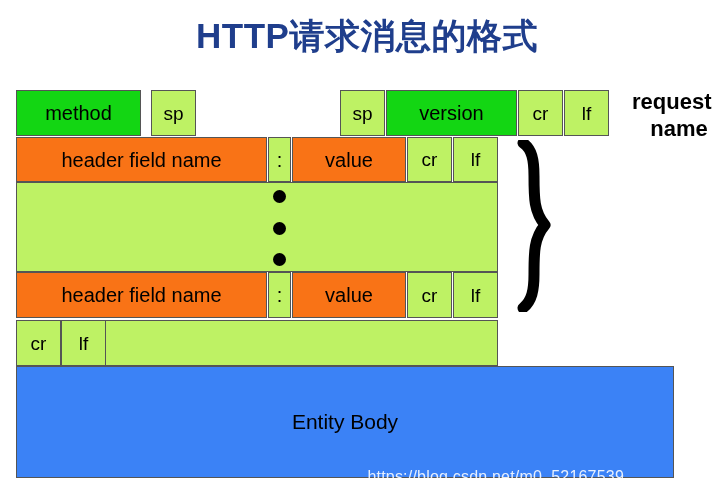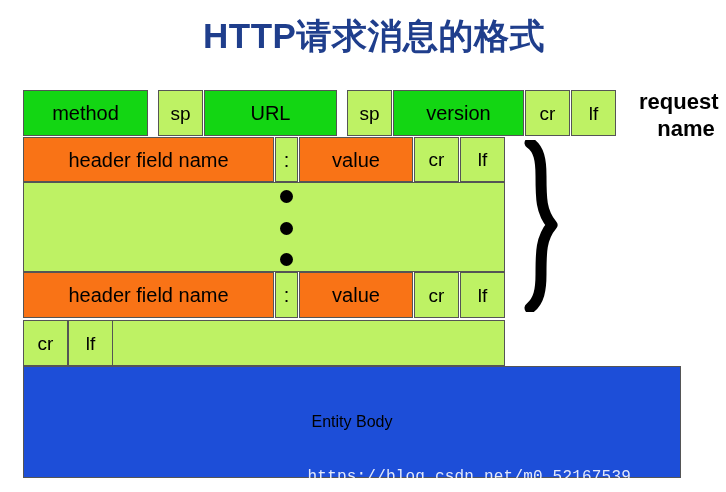--- a/index.html
+++ b/index.html
@@ -11,21 +11,21 @@
   body {
     width: 726px;
     height: 492px;
     overflow: hidden;
     font-family: "Liberation Sans", "DejaVu Sans", sans-serif;
     position: relative;
   }
 
   #slide {
     position: absolute;
-    left: 11px;
+    left: 4px;
     top: 0;
     width: 624px;
     height: 492px;
     background: #ffffff;
   }
 
   
   #title {
     position: absolute;
     left: 0;
@@ -103,51 +103,50 @@
 
   
   #entity-body {
     position: absolute;
     left: 12px;
     top: 366px;
     width: 658px;
     height: 112px;
     box-sizing: border-box;
     border: 1px solid #555555;
-    background: #1d4ed8;
+    background: #3b82f6;
     display: flex;
     align-items: center;
     justify-content: center;
-    font-size: 16px;
+    font-size: 21px;
     color: #000000;
     font-family: "Liberation Sans", "DejaVu Sans", sans-serif;
   }
 
   
   #watermark {
     position: absolute;
     right: 4px;
     bottom: 6px;
     color: rgba(255,255,255,0.88);
     font-size: 16px;
     letter-spacing: 0.2px;
-    font-family: Liberation Mono, monospace;
+    font-family: Liberation Sans, sans-serif;
     white-space: nowrap;
   }
 </style>
 </head>
 <body>
 
 <div id="slide">
 
   <div id="title">HTTP请求消息的格式</div>
 
   <div class="cell green" style="left:12px;  top:90px;  width:125px; height:46px;">method</div>
   <div class="cell white small" style="left:147px; top:90px;  width:45px;  height:46px;">sp</div>
-  <div class="cell green" style="left:193px; top:90px;  width:133px; height:46px;">URL</div>
   <div class="cell white small" style="left:336px; top:90px;  width:45px;  height:46px;">sp</div>
   <div class="cell green" style="left:382px; top:90px;  width:131px; height:46px;">version</div>
   <div class="cell white small" style="left:514px; top:90px;  width:45px;  height:46px;">cr</div>
   <div class="cell white small" style="left:560px; top:90px;  width:45px;  height:46px;">lf</div>
 
   <div class="sidelabel" style="left:628px; top:88px;  text-align:left;  width:94px;">request</div>
   <div class="sidelabel" style="left:628px; top:115px; text-align:center; width:94px;">name</div>
 
   <div class="cell magenta" style="left:12px;  top:137px; width:251px; height:45px;">header field name</div>
   <div class="cell white" style="left:264px; top:137px; width:23px;  height:45px;">:</div>

